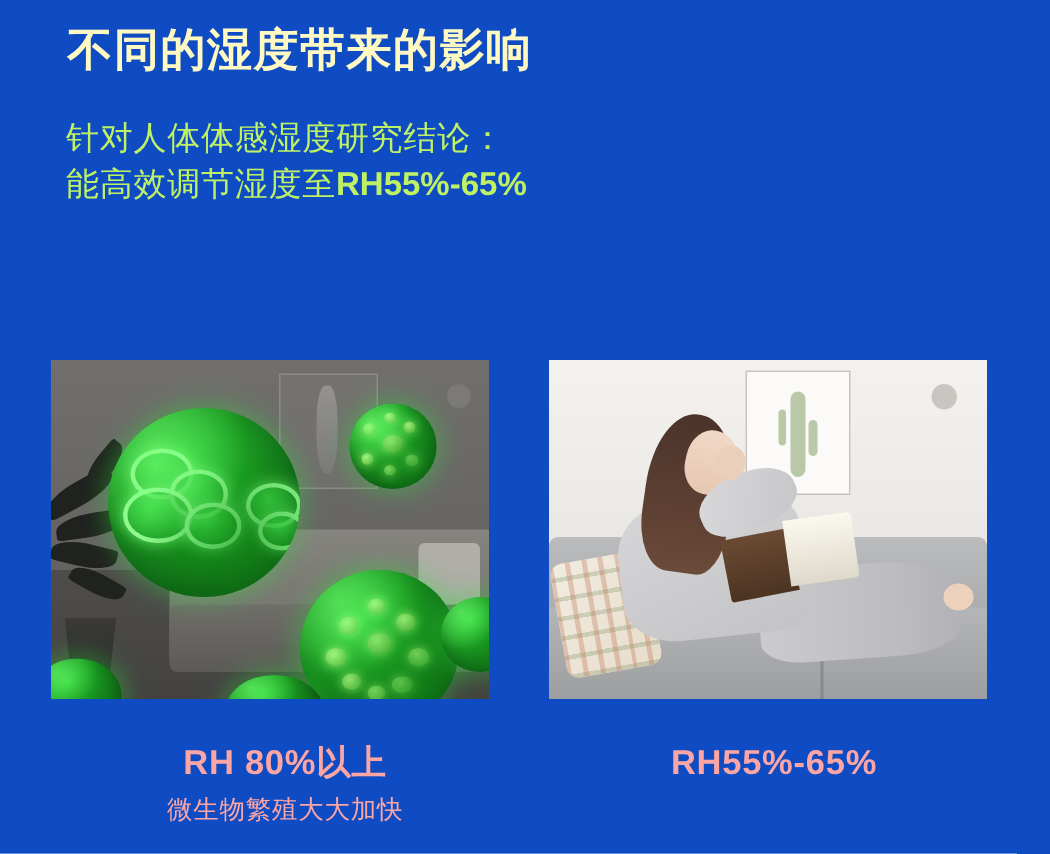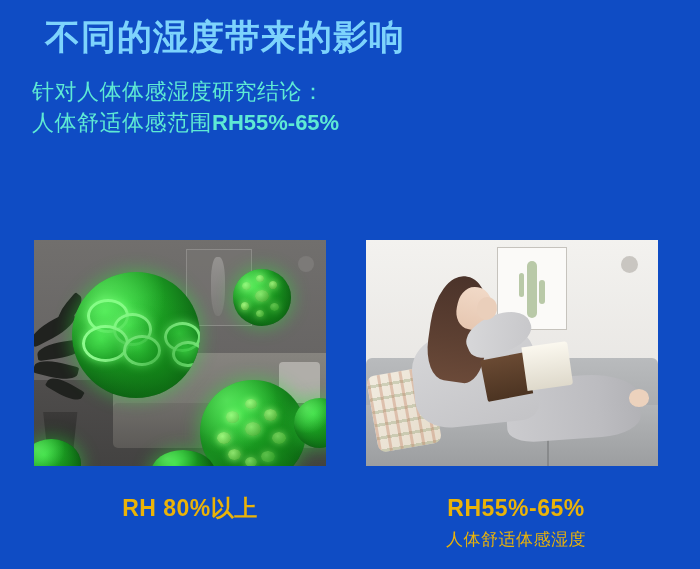--- a/index.html
+++ b/index.html
@@ -19,34 +19,34 @@
     height: 569px;
     background: #0f4cc4;
     overflow: hidden;
   }
 
   
   #headline {
     position: absolute;
     left: 45px;
     top: 16px;
-    font-size: 35px;
+    font-size: 30px;
     font-weight: bold;
-    color: #7dd3fc;
+    color: #fef9c3;
     letter-spacing: 1px;
     line-height: 1.2;
     white-space: nowrap;
   }
 
   
   #body-copy {
     position: absolute;
-    left: 32px;
+    left: 44px;
     top: 76px;
-    color: #5eead4;
+    color: #bef264;
     font-size: 22px;
     line-height: 31px;
     letter-spacing: 0.5px;
     white-space: nowrap;
   }
   .copy-line { display: block; font-weight: normal; }
   .copy-line.bold { font-weight: bold; }
   .inline-bold { font-weight: bold; letter-spacing: 0; }
 
   
@@ -264,21 +264,21 @@
     border-radius: 0 3px 3px 0;
     transform: rotate(3deg);
   }
 
   
   .caption-block {
     position: absolute;
     top: 494px;
     width: 300px;
     text-align: center;
-    color: #eab308;
+    color: #fca5a5;
   }
   #caption-left  { left: 40px; }
   #caption-right { left: 366px; }
   .cap-title {
     display: block;
     font-size: 23px;
     font-weight: bold;
     letter-spacing: 0.5px;
     line-height: 1.25;
   }
@@ -293,21 +293,21 @@
 </style>
 </head>
 <body>
 
 <div id="poster">
 
   <div id="headline">不同的湿度带来的影响</div>
 
   <div id="body-copy">
     <span class="copy-line">针对人体体感湿度研究结论：</span>
-    <span class="copy-line"><span>人体舒适体感范围</span><span class="inline-bold">RH55%-65%</span></span>
+    <span class="copy-line"><span>能高效调节湿度至</span><span class="inline-bold">RH55%-65%</span></span>
   </div>
 
   <div class="photo" id="photo-left">
     <div class="scene scene-dark">
       <div class="dk-wall"></div>
       <div class="dk-frame"></div>
       <div class="dk-knob"></div>
       <div class="dk-floor"></div>
       <div class="dk-sofa"></div>
       <div class="dk-sofa-seat"></div>
@@ -378,20 +378,20 @@
       <div class="w-hand"></div>
       <div class="w-book">
         <div class="pg-l"></div>
         <div class="pg-r"></div>
       </div>
     </div>
   </div>
 
   <div class="caption-block" id="caption-left">
     <span class="cap-title">RH 80%以上</span>
+    <span class="cap-sub">微生物繁殖大大加快</span>
   </div>
 
   <div class="caption-block" id="caption-right">
     <span class="cap-title">RH55%-65%</span>
-    <span class="cap-sub">人体舒适体感湿度</span>
   </div>
 
 </div>
 
 </body></html>

